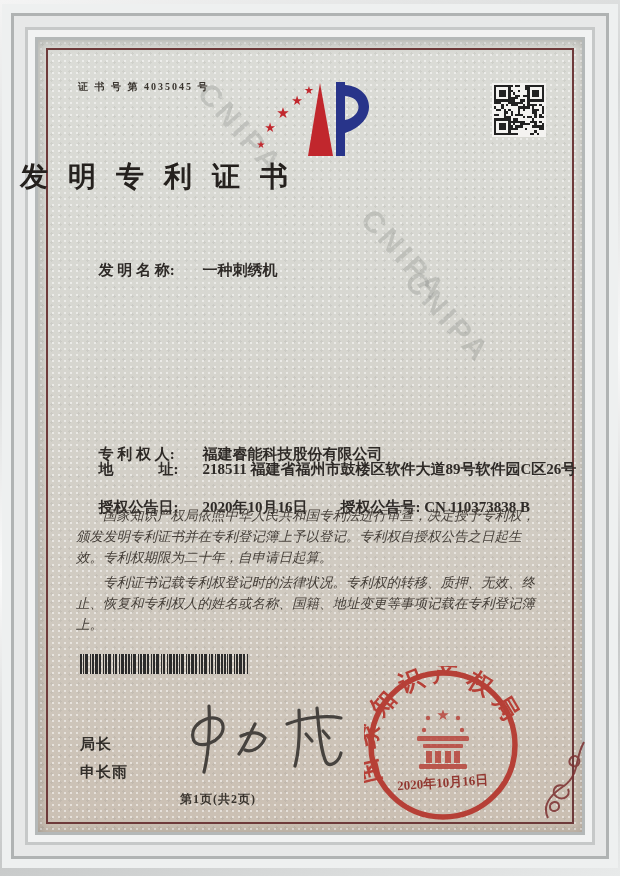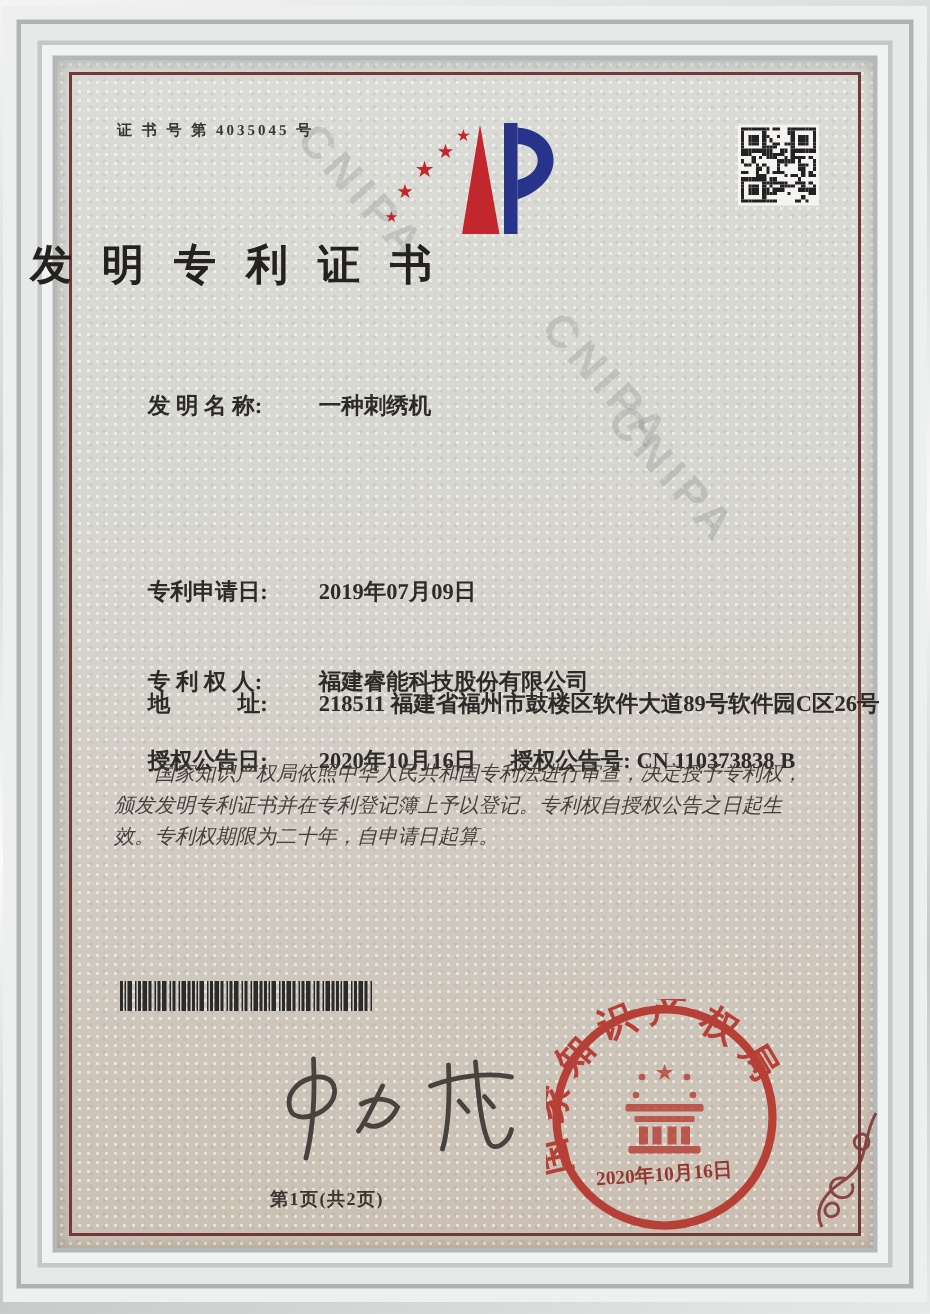--- a/index.html
+++ b/index.html
@@ -32,21 +32,21 @@
       transform:rotate(48deg);letter-spacing:4px;}
   .cert-no{position:absolute;left:78px;top:80px;font-size:10px;letter-spacing:2px;color:#3a352f;font-weight:600;white-space:pre;}
   .logo{position:absolute;left:248px;top:76px;}
   .qr{position:absolute;left:492px;top:83px;display:grid;grid-template-columns:repeat(21,1fr);
       grid-template-rows:repeat(21,1fr);width:54px;height:54px;background:#f4f3f1;padding:2px;box-sizing:border-box;}
   .qc.f{background:#222;}
   .title{position:absolute;left:0;right:0;top:158px;text-align:left;font-size:28px;font-weight:700;
       letter-spacing:20px;text-indent:20px;color:#25211e;}
   .row{position:absolute;left:76px;font-size:15px;font-weight:600;white-space:pre;color:#2e2a27;}
   .row .lbl{display:inline-block;min-width:100px;}
-  .row .val{margin-left:14px;}
+  .row .val{margin-left:4px;}
   .grant2{position:absolute;left:318px;font-size:15px;font-weight:600;white-space:pre;color:#2e2a27;text-align:right;}
   .para{position:absolute;left:76px;width:472px;font-size:13.5px;line-height:21px;
       text-indent:2em;color:#453f39;font-style:italic;font-weight:400;}
   .barcode{position:absolute;left:80px;top:654px;}
   .director{position:absolute;left:80px;top:735px;font-size:15px;font-weight:700;color:#332f2b;}
   .director div{margin-bottom:9px;letter-spacing:1px;}
   .sig{position:absolute;left:175px;top:698px;}
   .seal{position:absolute;left:364px;top:666px;opacity:.92;}
   .flourish{position:absolute;left:534px;top:740px;}
   .footer{position:absolute;left:180px;top:791px;width:180px;
@@ -523,42 +523,44 @@
         <div class="qc f"></div>
         <div class="qc"></div>
         <div class="qc"></div>
       </div>
 
     <div class="title">发明专利证书</div>
 
     <div class="row" style="top:244px">
       <span class="lbl">发 明 名 称:</span><span class="val">一种刺绣机</span>
     </div>
-    <div class="row" style="top:368px">
-      <span class="lbl">专利申请日:</span><span class="val">2019年07月09日</span>
-    </div>
     <div class="row" style="top:428px">
       <span class="lbl">专 利 权 人:</span><span class="val">福建睿能科技股份有限公司</span>
     </div>
     <div class="row" style="top:443px">
       <span class="lbl">地　　　址:</span><span class="val">218511 福建省福州市鼓楼区软件大道89号软件园C区26号</span>
     </div>
     <div class="row" style="top:481px">
       <span class="lbl">授权公告日:</span><span class="val">2020年10月16日</span>
     </div>
     <div class="grant2" style="top:481px">
       <span>授权公告号:</span> <span>CN 110373838 B</span>
     </div>
 
     <div class="para" style="top:505px">国家知识产权局依照中华人民共和国专利法进行审查，决定授予专利权，颁发发明专利证书并在专利登记簿上予以登记。专利权自授权公告之日起生效。专利权期限为二十年，自申请日起算。</div>
+    <div class="para" style="top:572px">专利证书记载专利权登记时的法律状况。专利权的转移、质押、无效、终止、恢复和专利权人的姓名或名称、国籍、地址变更等事项记载在专利登记簿上。</div>
 
     <svg class="barcode" width="168" height="20" viewBox="0 0 168 20">
       <line x1="0" y1="10" x2="168" y2="10" stroke="#2b2b2b" stroke-width="20" stroke-dasharray="2 1 1 1 3 2 1 1 2 1 3 1 2 2 1 1 2 1 3 2 1 1 2 2 1 1 3 1 2 1"></line>
     </svg>
 
+    <div class="director">
+      <div>局长</div>
+      <div>申长雨</div>
+    </div>
 
     <svg class="sig" width="175" height="85" viewBox="0 0 175 85">
       <g fill="none" stroke="#34312e" stroke-width="3.2" stroke-linecap="round" opacity=".88">
         <path d="M18,40 C14,22 46,12 48,28 C50,44 20,54 18,40"></path>
         <path d="M34,8 C35,30 34,54 29,74"></path>
         <path d="M80,26 C74,38 70,48 64,56"></path>
         <path d="M66,38 C76,33 85,34 90,40 C86,50 76,55 70,52"></path>
         <path d="M112,26 C130,19 152,17 166,20"></path>
         <path d="M124,12 C125,38 123,58 120,68"></path>
         <path d="M142,10 C144,34 146,54 151,64 C155,70 164,64 166,55"></path>

